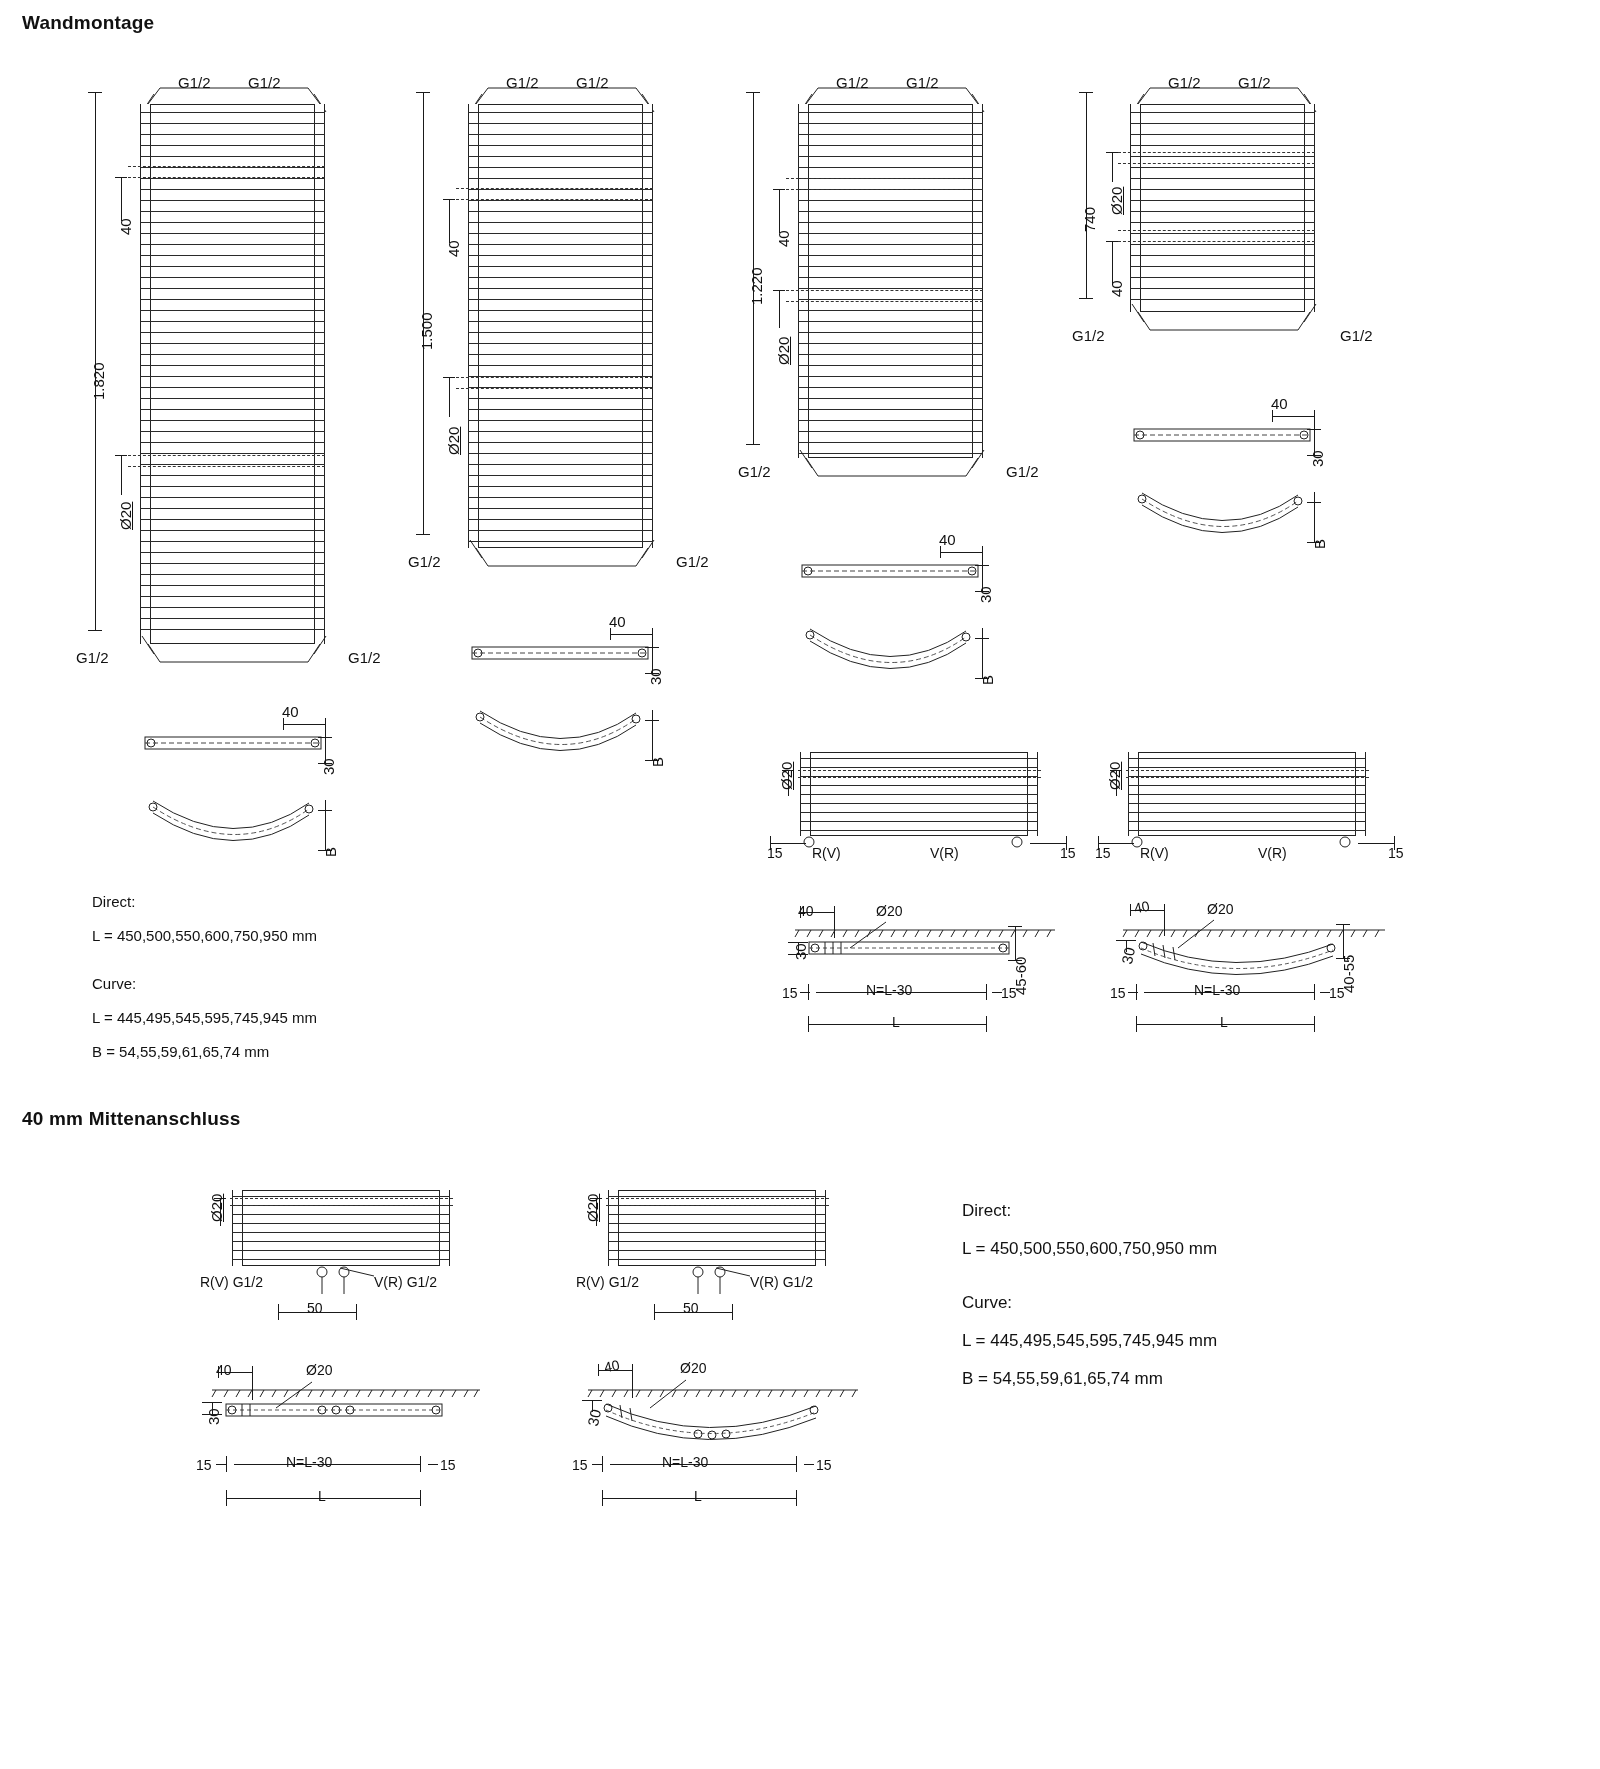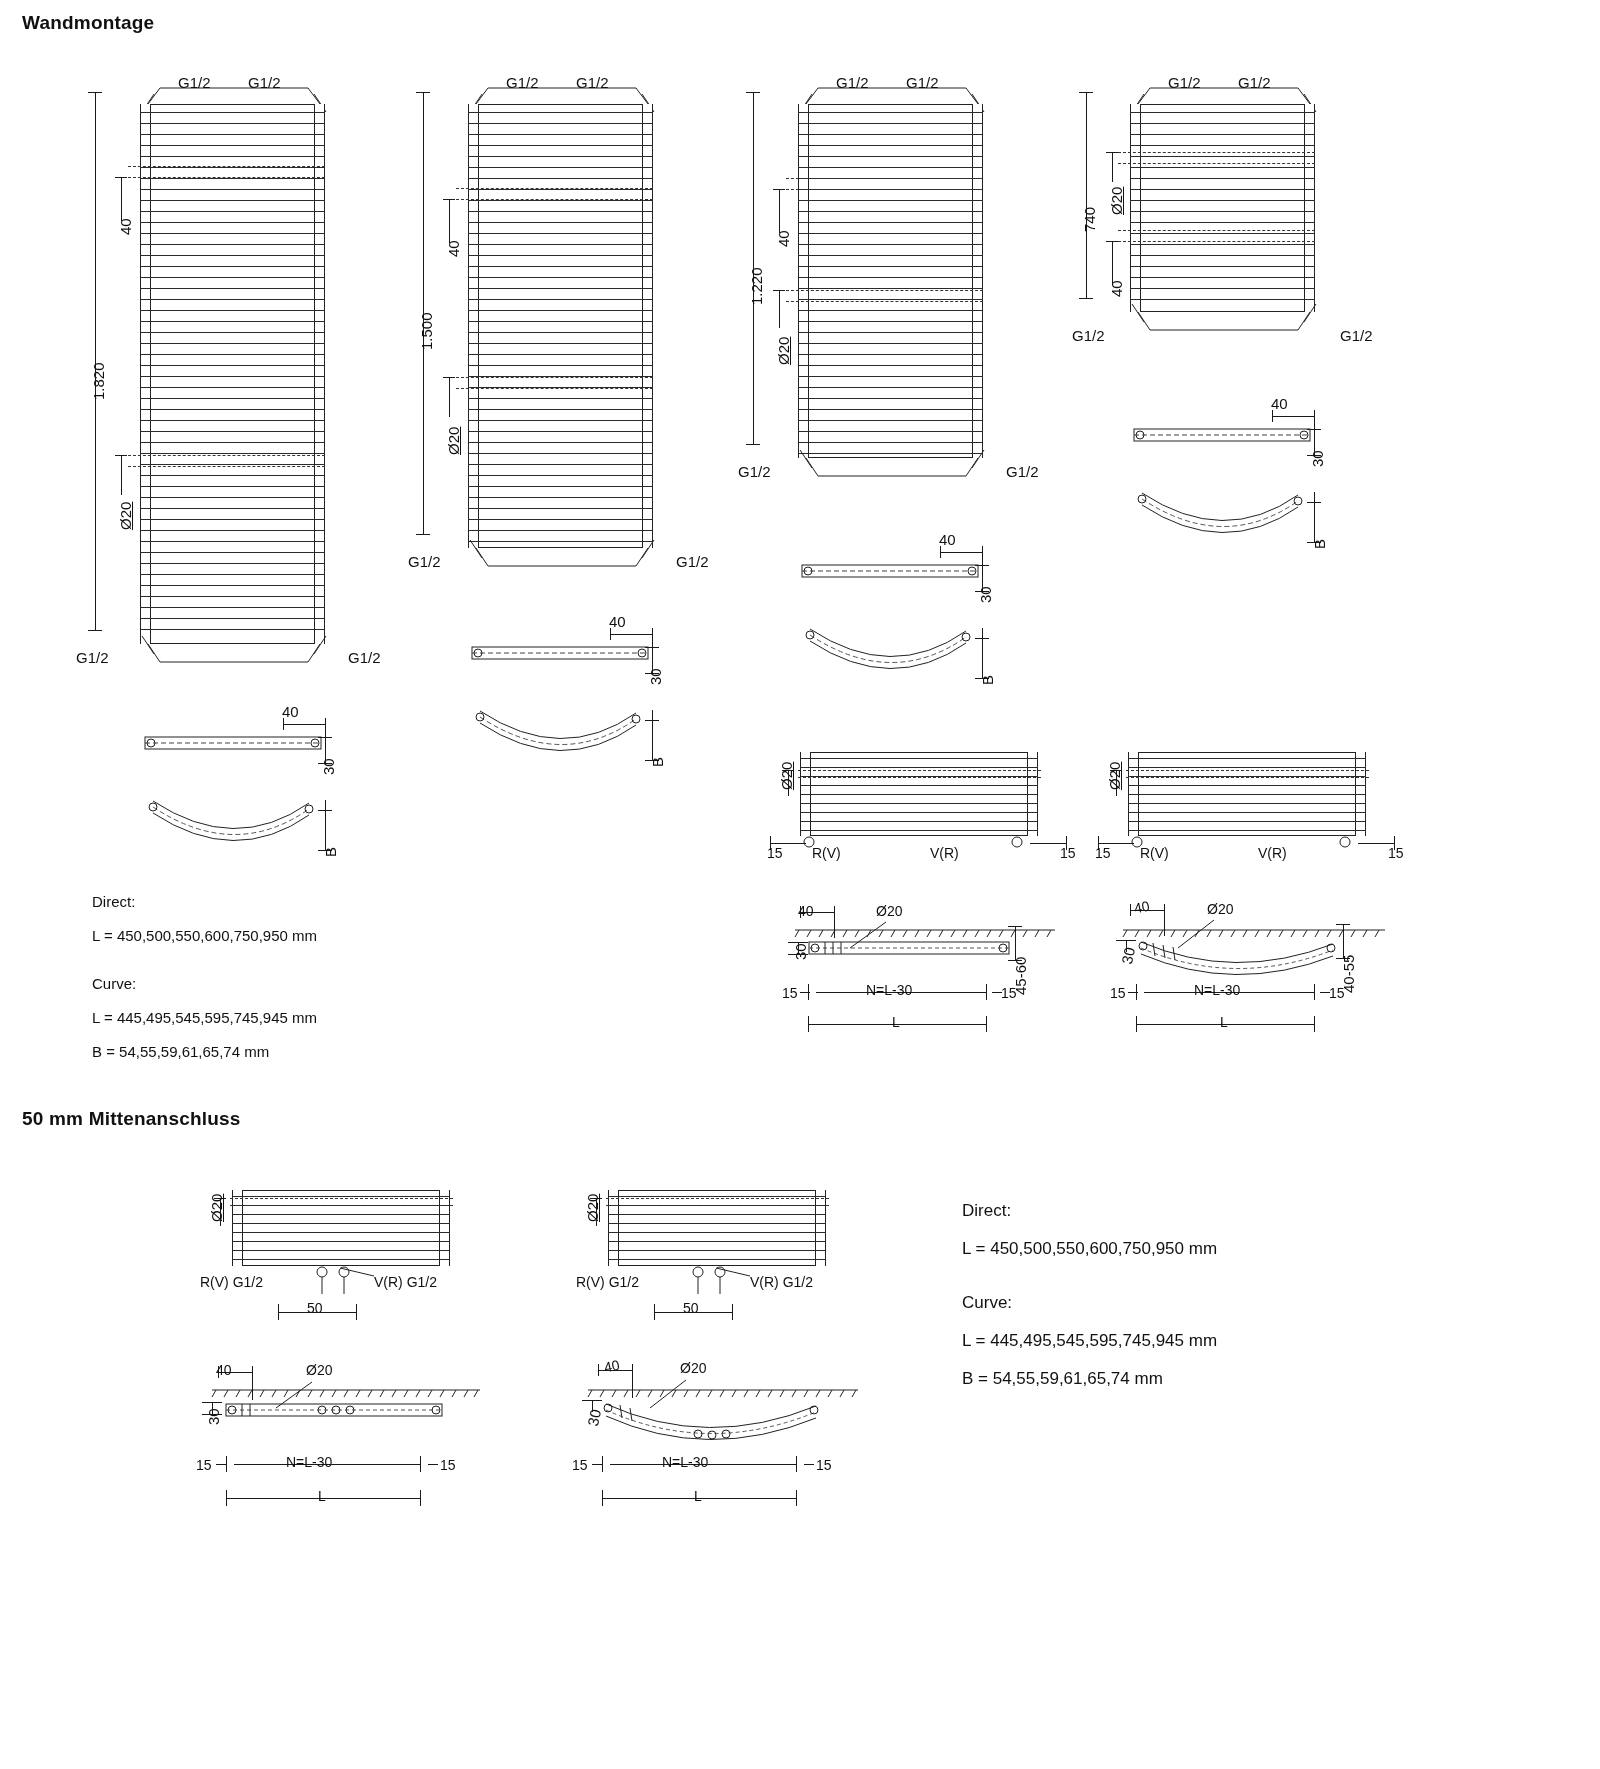--- a/index.html
+++ b/index.html
@@ -679,21 +679,21 @@
   <div class="lbl sm" style="left:1194px;top:982px;">N=L-30</div>
   <div class="ln h" style="left:1320px;top:992px;width:10px;"></div>
   <div class="lbl sm" style="left:1329px;top:985px;">15</div>
 
   <div class="ln h" style="left:1136px;top:1024px;width:178px;"></div>
   <div class="ln v" style="left:1136px;top:1016px;height:16px;"></div>
   <div class="ln v" style="left:1314px;top:1016px;height:16px;"></div>
   <div class="lbl sm" style="left:1220px;top:1014px;">L</div>
 </div>
 
-<div class="sec-title" style="left:22px;top:1108px;">50 mm Mittenanschluss</div>
+<div class="sec-title" style="left:22px;top:1108px;">40 mm Mittenanschluss</div>
 
 <div>
   <div class="rad" style="left:232px;top:1190px;width:218px;height:76px;">
     <div class="frame"></div>
     <div class="post" style="left:0;width:9px;"></div>
     <div class="post" style="right:0;width:9px;"></div>
     <div class="bars bars-h">
         <i style="top:6px"></i>
         <i style="top:15px"></i>
         <i style="top:24px"></i>

